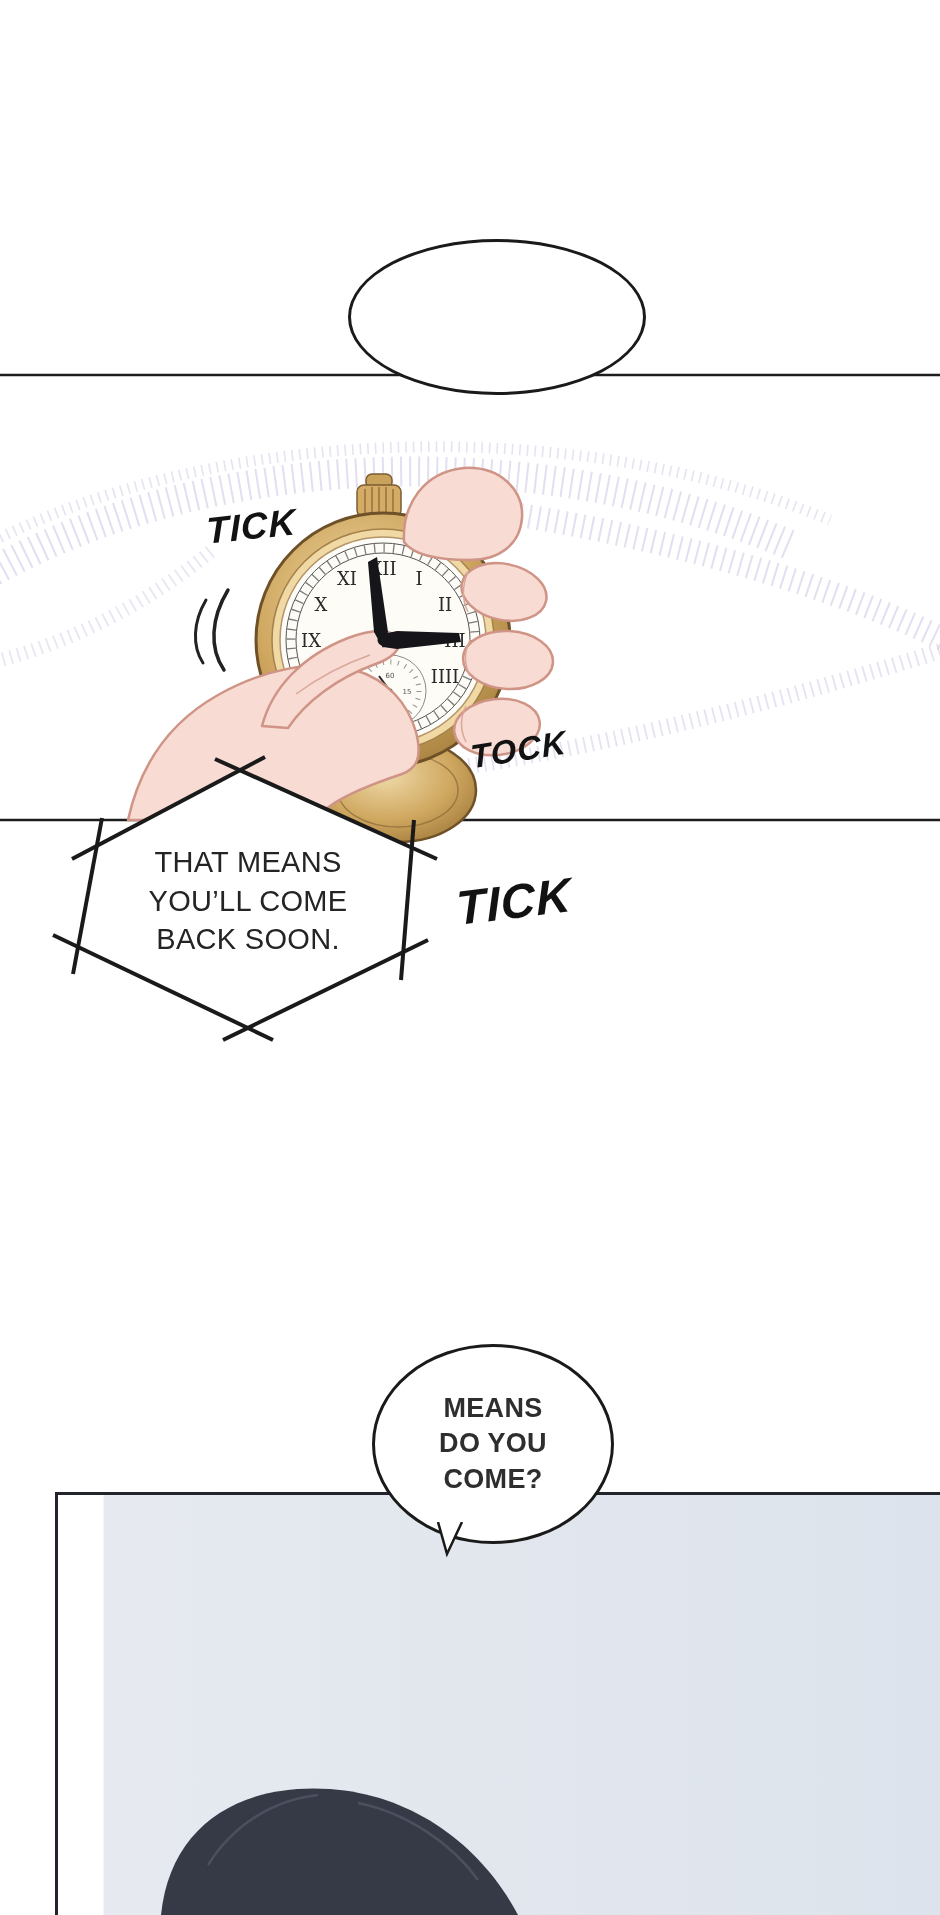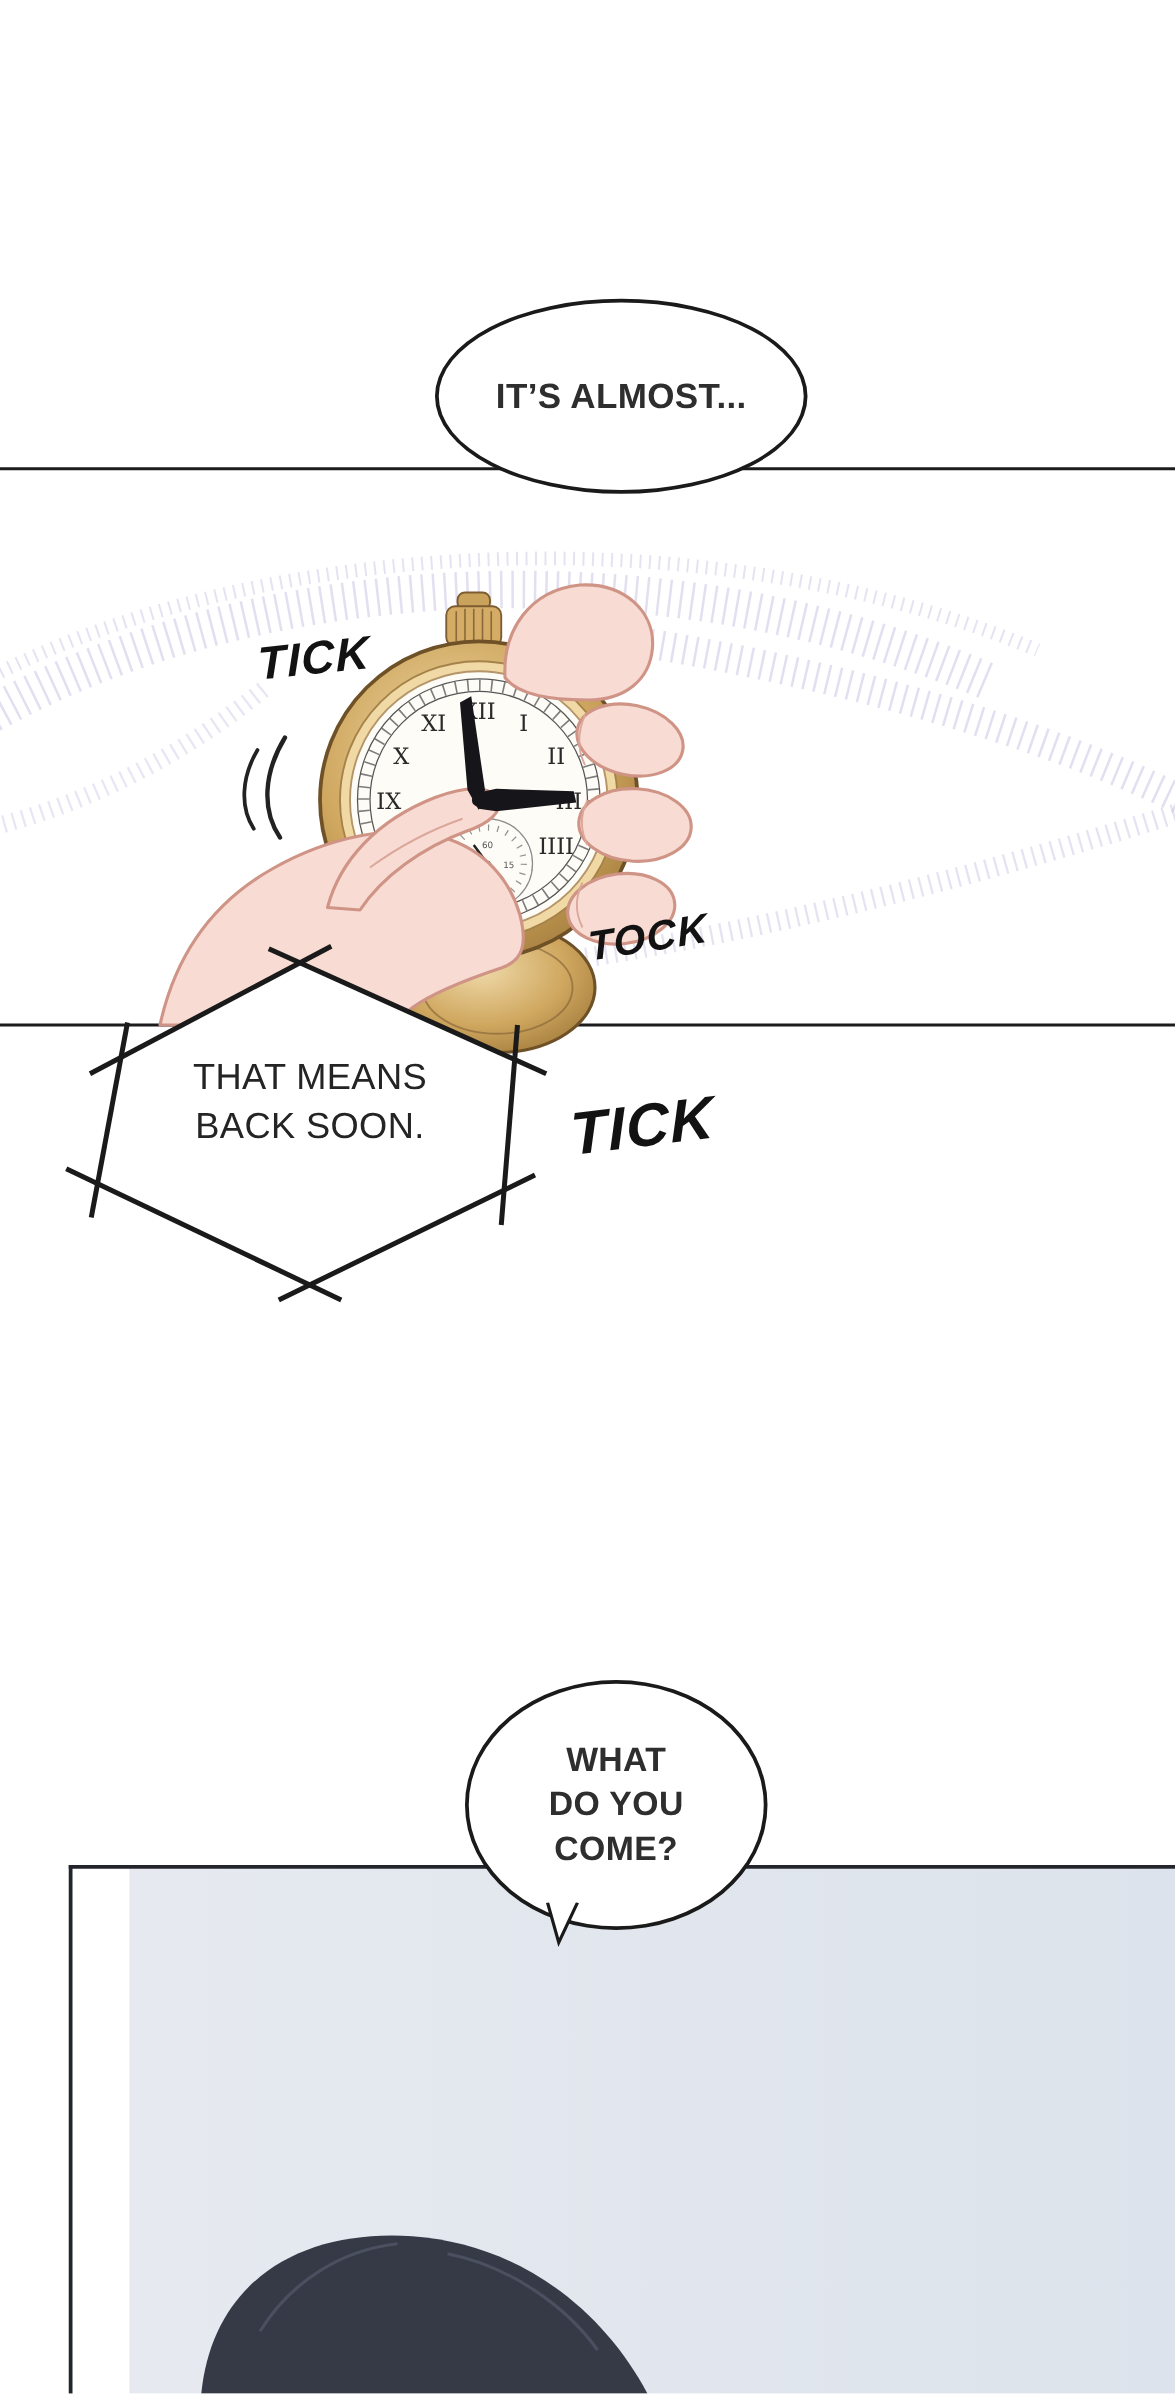--- a/index.html
+++ b/index.html
@@ -146,36 +146,36 @@
       <path d="M 103 420 C 112 330, 182 288, 272 294 C 357 300, 424 352, 460 420 Z" fill="#363a46"></path>
       <g stroke="#4b5060" stroke-width="2.5" fill="none">
         <path d="M 150 370 C 175 330, 215 305, 260 300"></path>
         <path d="M 300 308 C 350 318, 395 350, 420 385"></path>
       </g>
     </svg>
   </div>
 
   <div class="bubble b-top">
     <div class="txt">
-      <div>IT’S ALMOST...</div>
     </div>
   </div>
 
   <div class="hex-text">
     <div>THAT MEANS</div>
+    <div>YOU’LL COME</div>
     <div>BACK SOON.</div>
   </div>
 
   <div class="sfx sfx-tick1">TICK</div>
   <div class="sfx sfx-tock">TOCK</div>
   <div class="sfx sfx-tick2">TICK</div>
 
   <div class="bubble b-bottom">
     <div class="txt">
-      <div>WHAT</div>
+      <div>MEANS</div>
       <div>DO YOU</div>
       <div>COME?</div>
     </div>
   </div>
   <svg class="tail" width="32" height="36" viewBox="0 0 32 36">
     <path d="M 4 0 L 13 32 L 28 0" fill="#ffffff" stroke="#1a1a1a" stroke-width="2.5"></path>
   </svg>
 
 </div>
 

